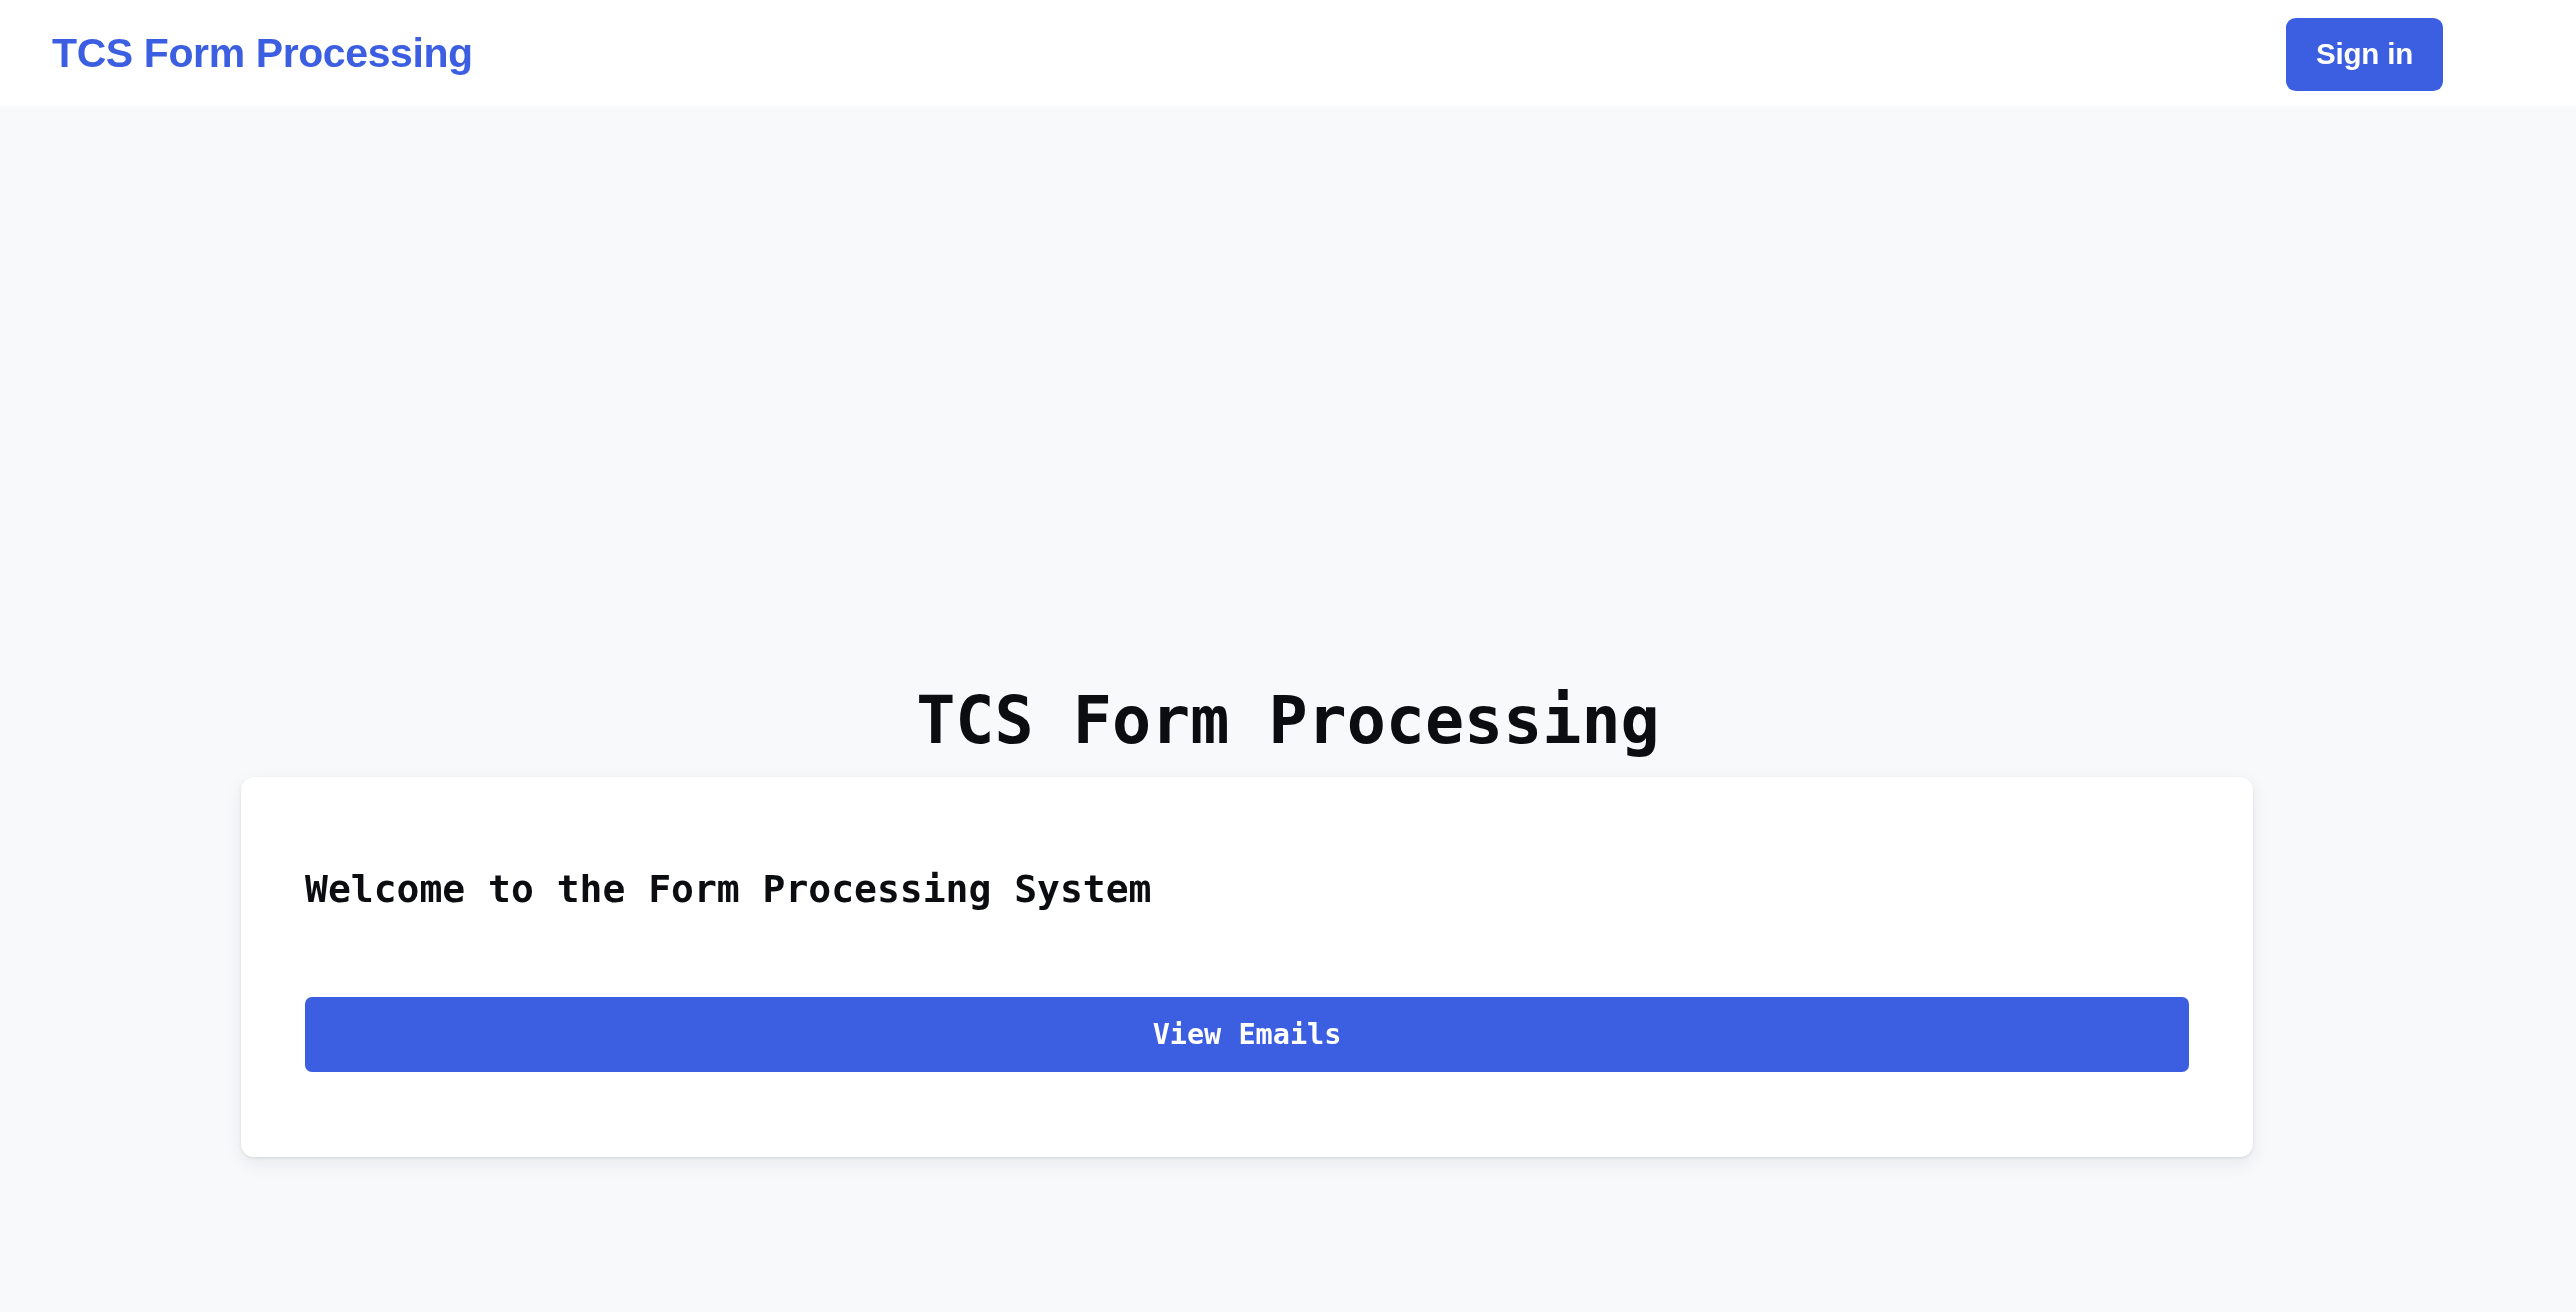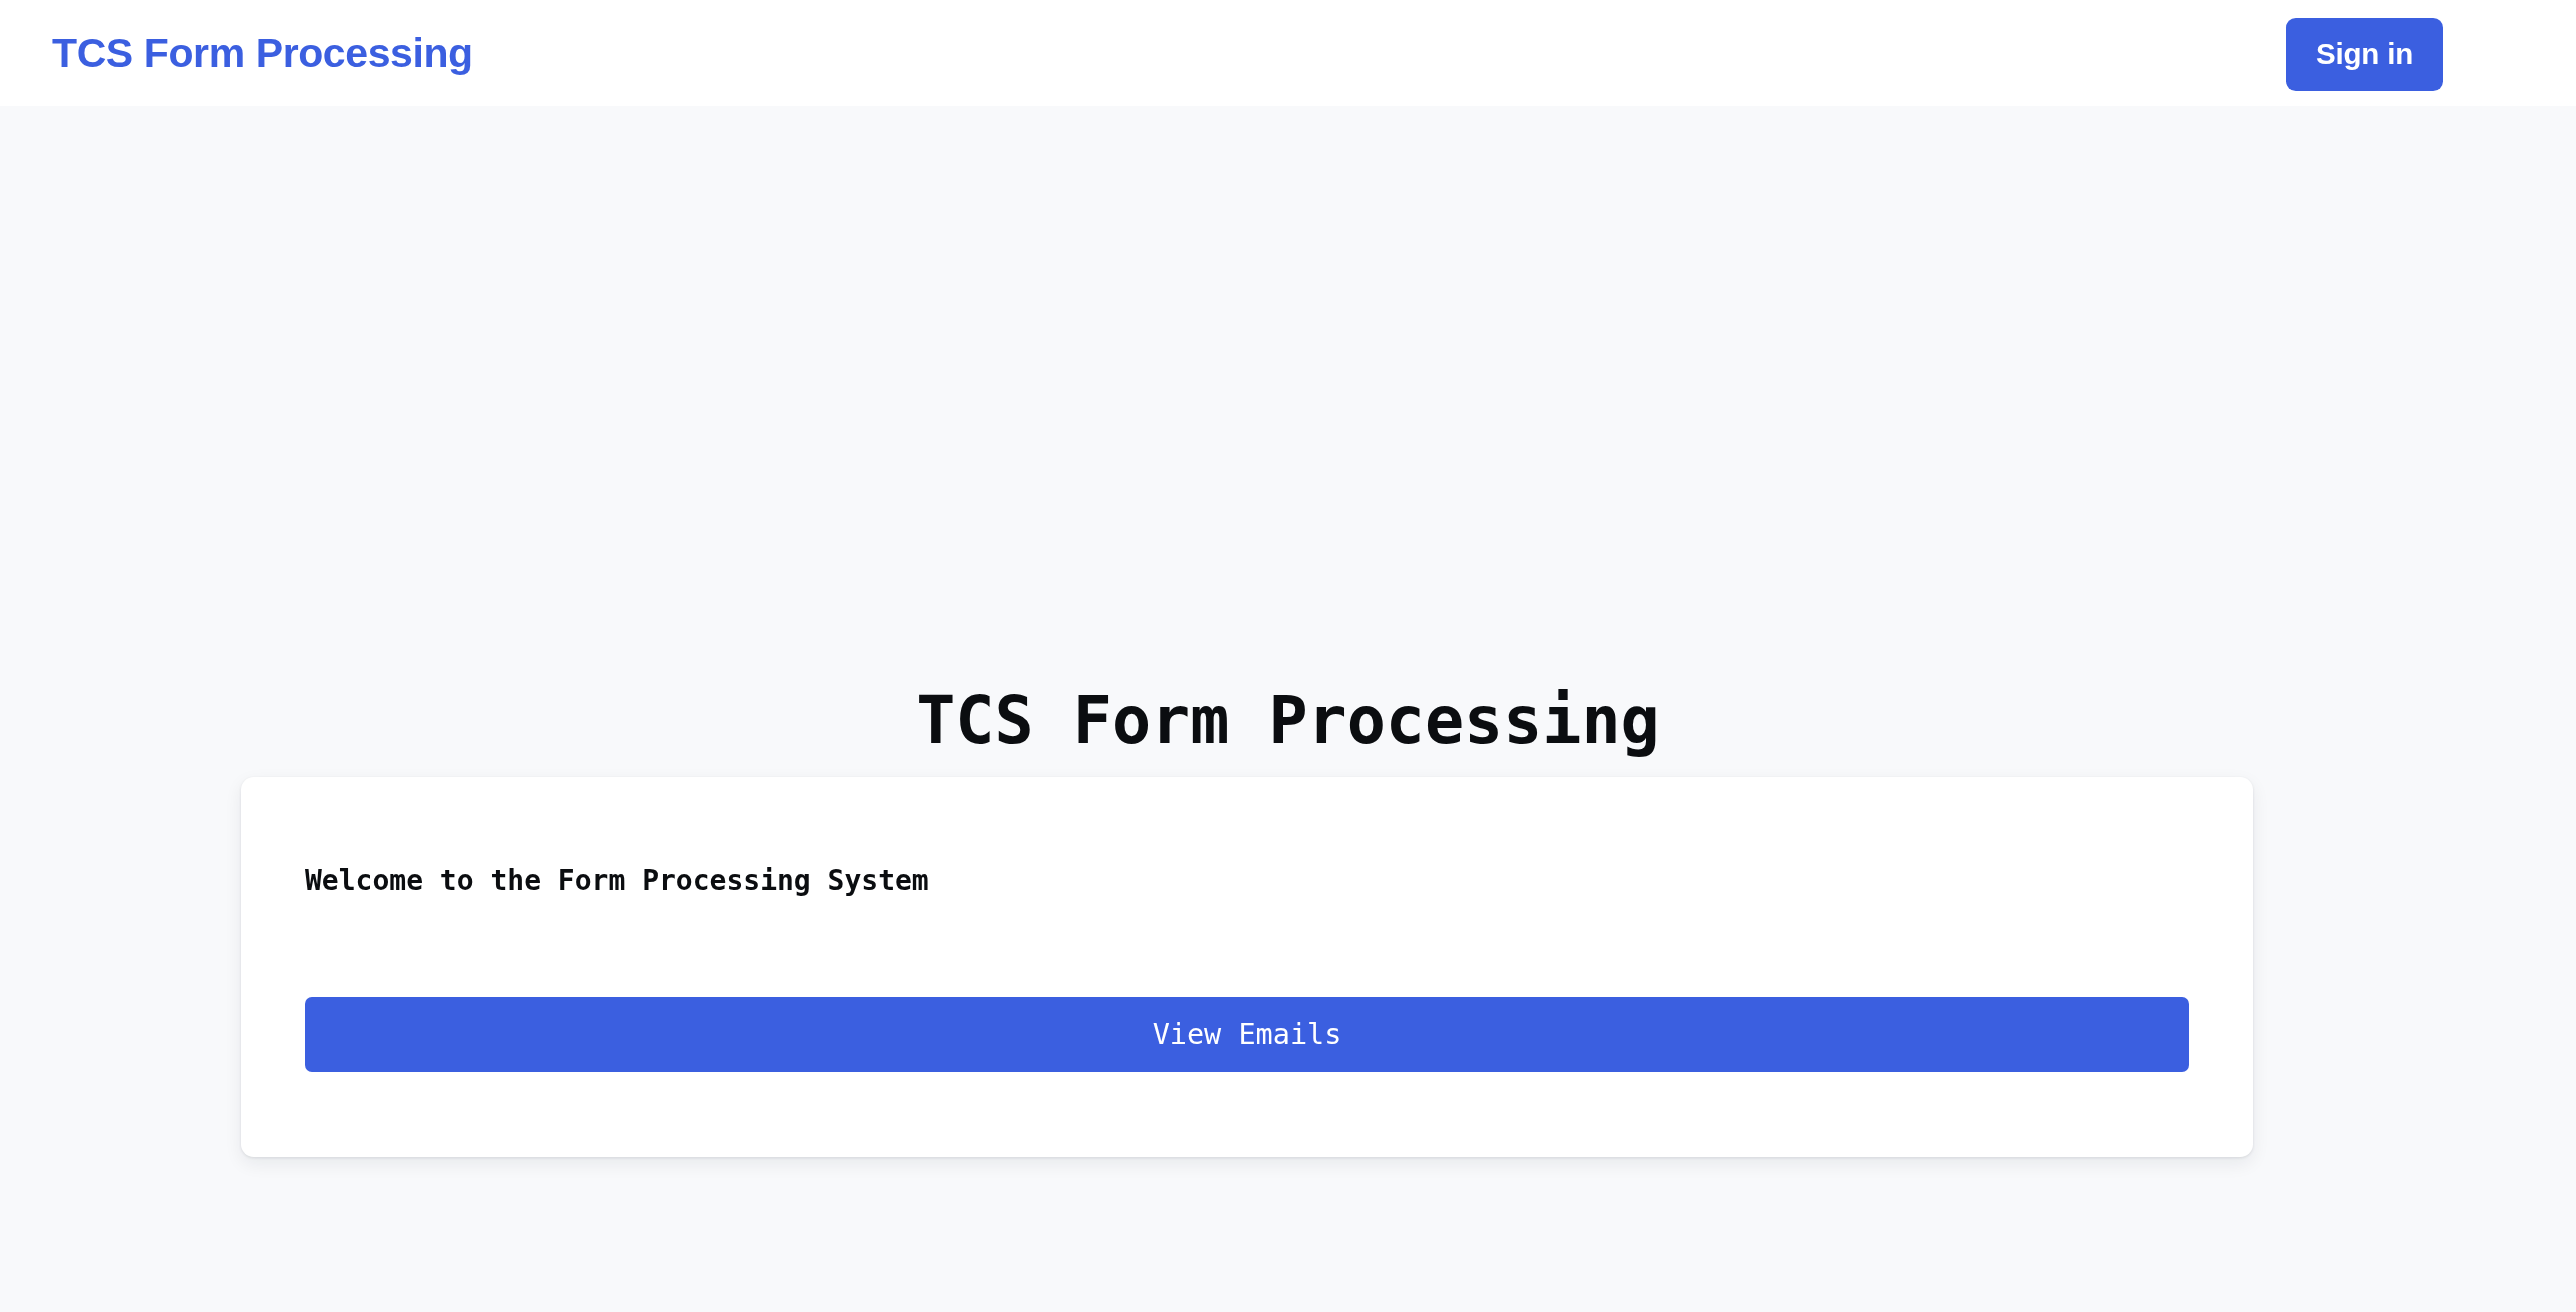--- a/index.html
+++ b/index.html
@@ -98,21 +98,21 @@
     box-shadow: 0 1px 2.9px rgba(16, 24, 40, 0.10),
                 0 6.9px 17.7px rgba(16, 24, 40, 0.07);
   }
 
   #card-heading {
     position: absolute;
     left: 64px;
     top: 57px;
     font-family: "DejaVu Sans Mono", monospace;
     font-weight: bold;
-    font-size: 28px;
+    font-size: 38px;
     line-height: 47px;
     color: #0b0d10;
     white-space: nowrap;
   }
 
   #card-description {
     position: absolute;
     left: 64px;
     top: 141px;
     font-family: "DejaVu Sans Mono", monospace;
@@ -127,21 +127,21 @@
     position: absolute;
     left: 64px;
     top: 220px;
     width: 1884px;
     height: 75px;
     background: #3b5fe0;
     border: none;
     border-radius: 6.9px;
     color: #ffffff;
     font-family: "DejaVu Sans Mono", monospace;
-    font-weight: normal;
+    font-weight: bold;
     font-size: 28.5px;
     cursor: pointer;
     padding: 16px;
     display: flex;
     align-items: center;
     justify-content: center;
   }
 </style>
 </head>
 <body>

